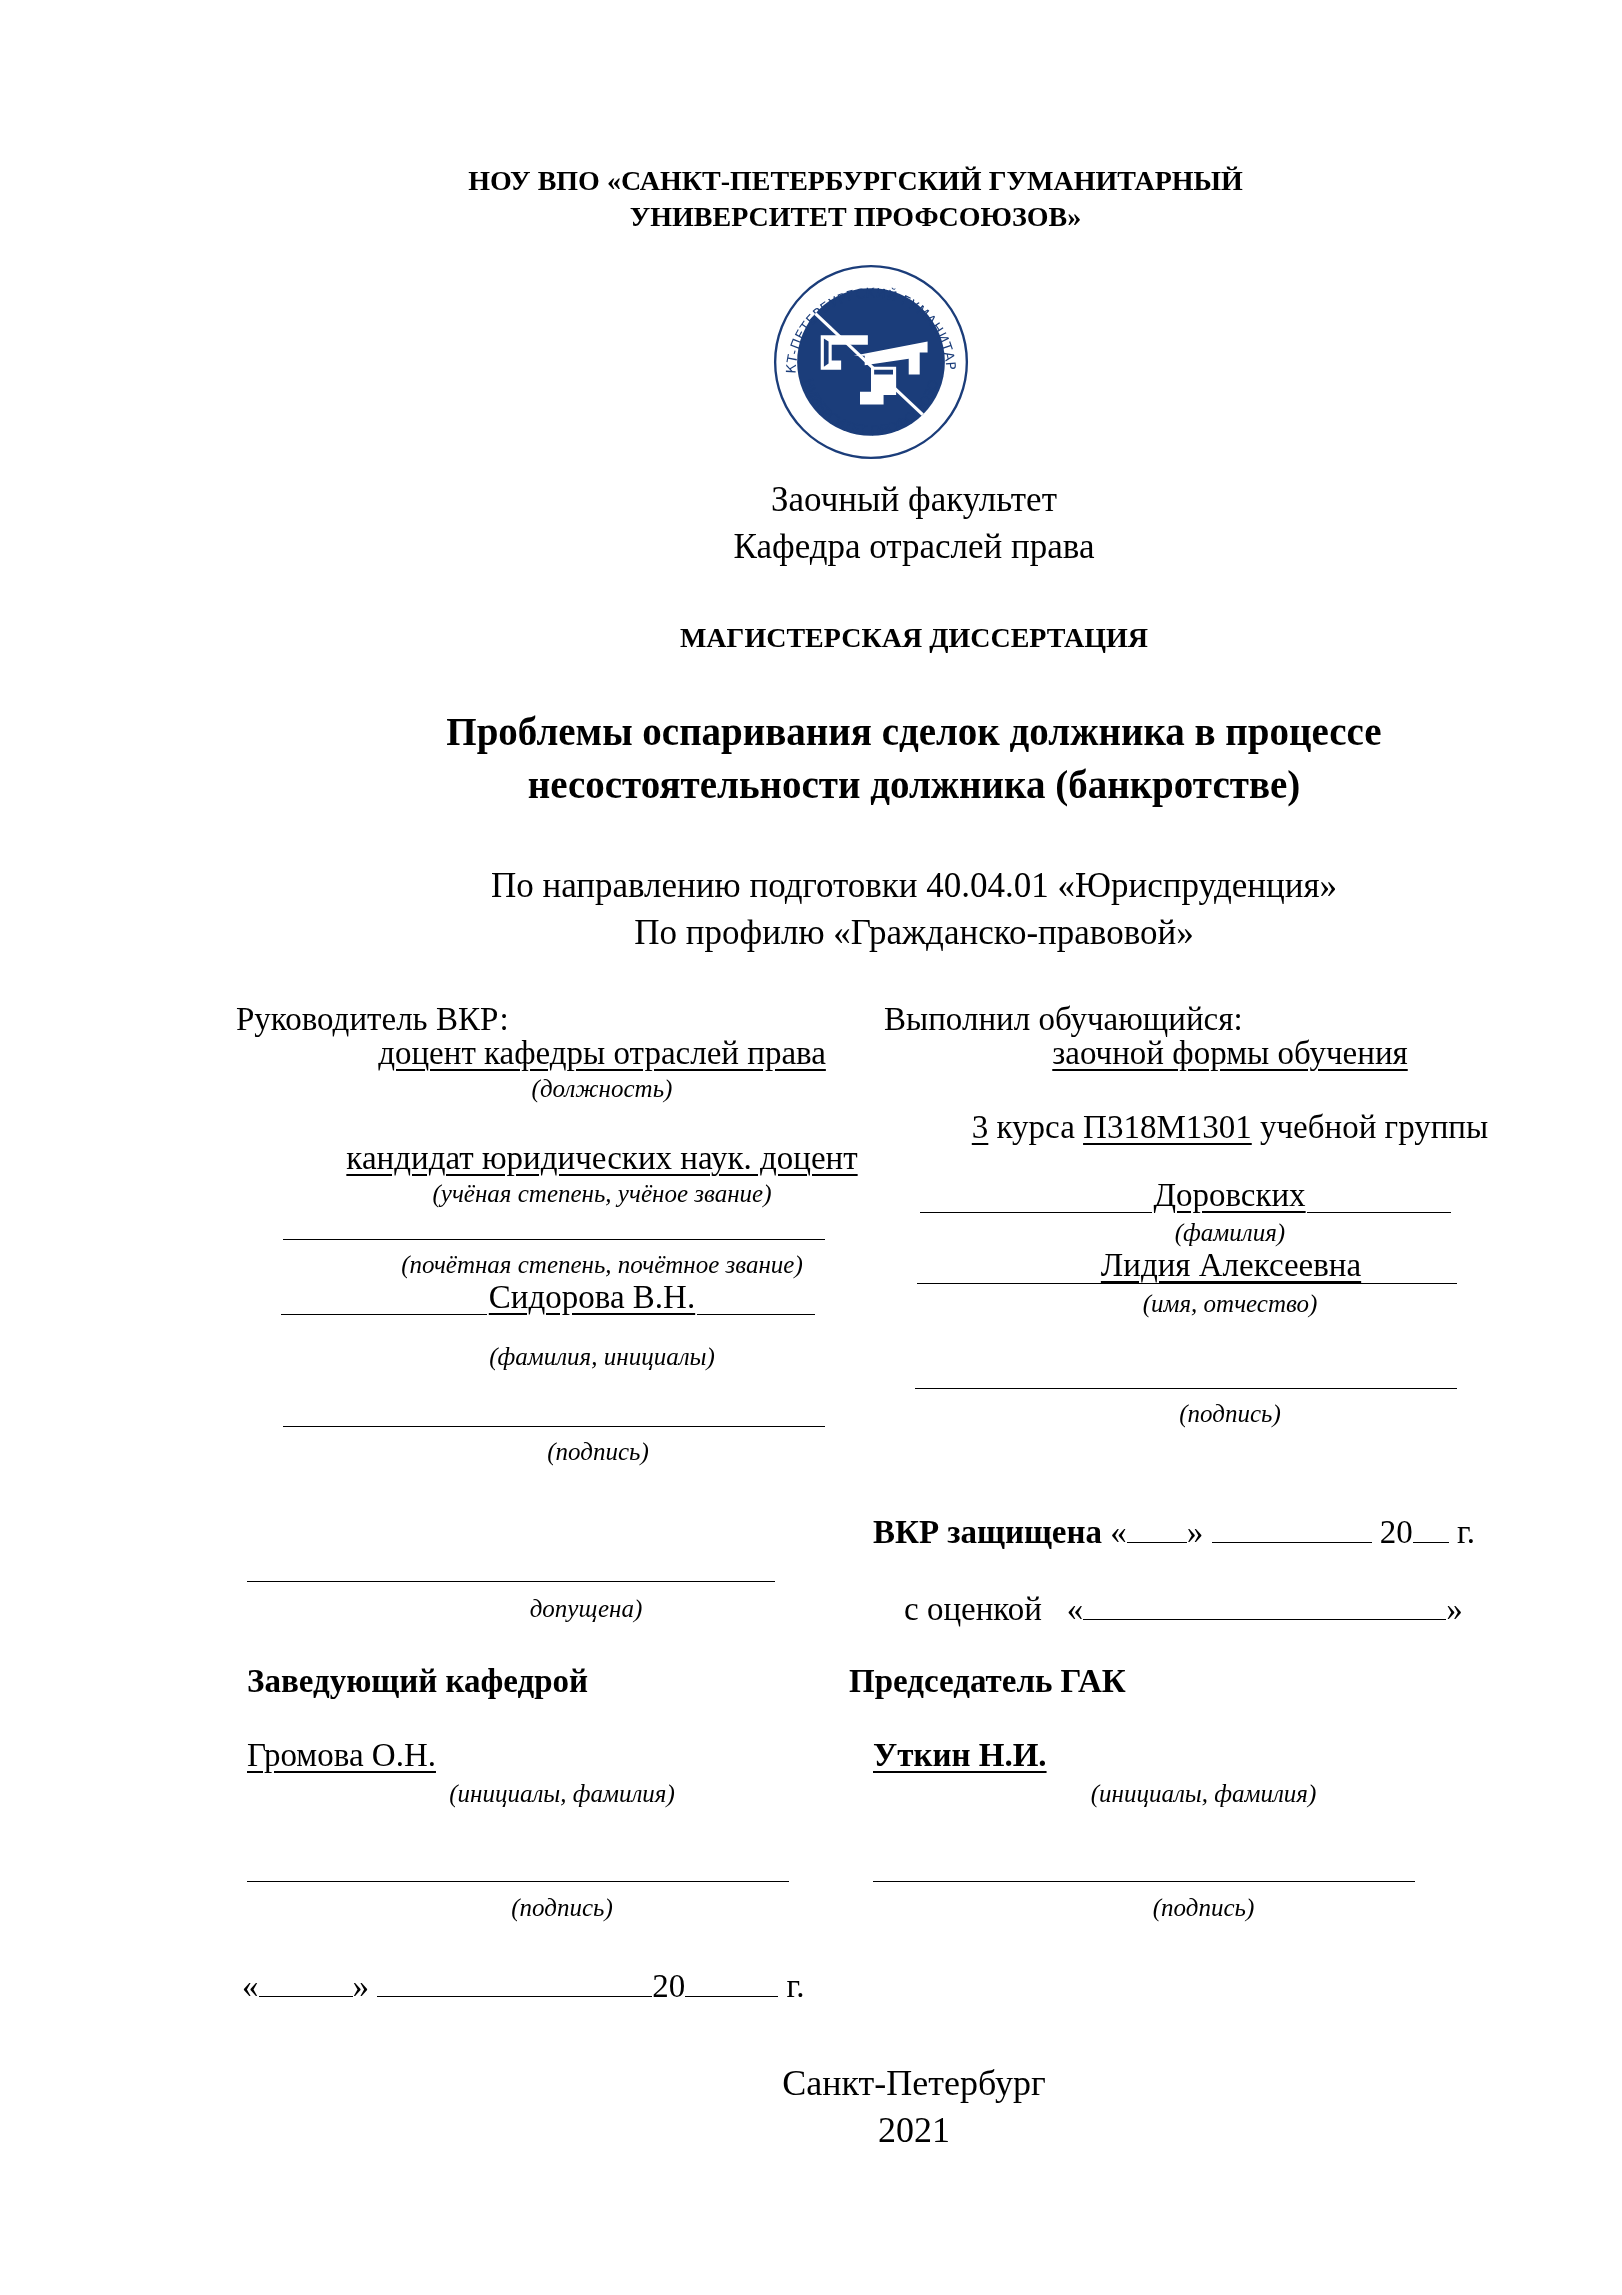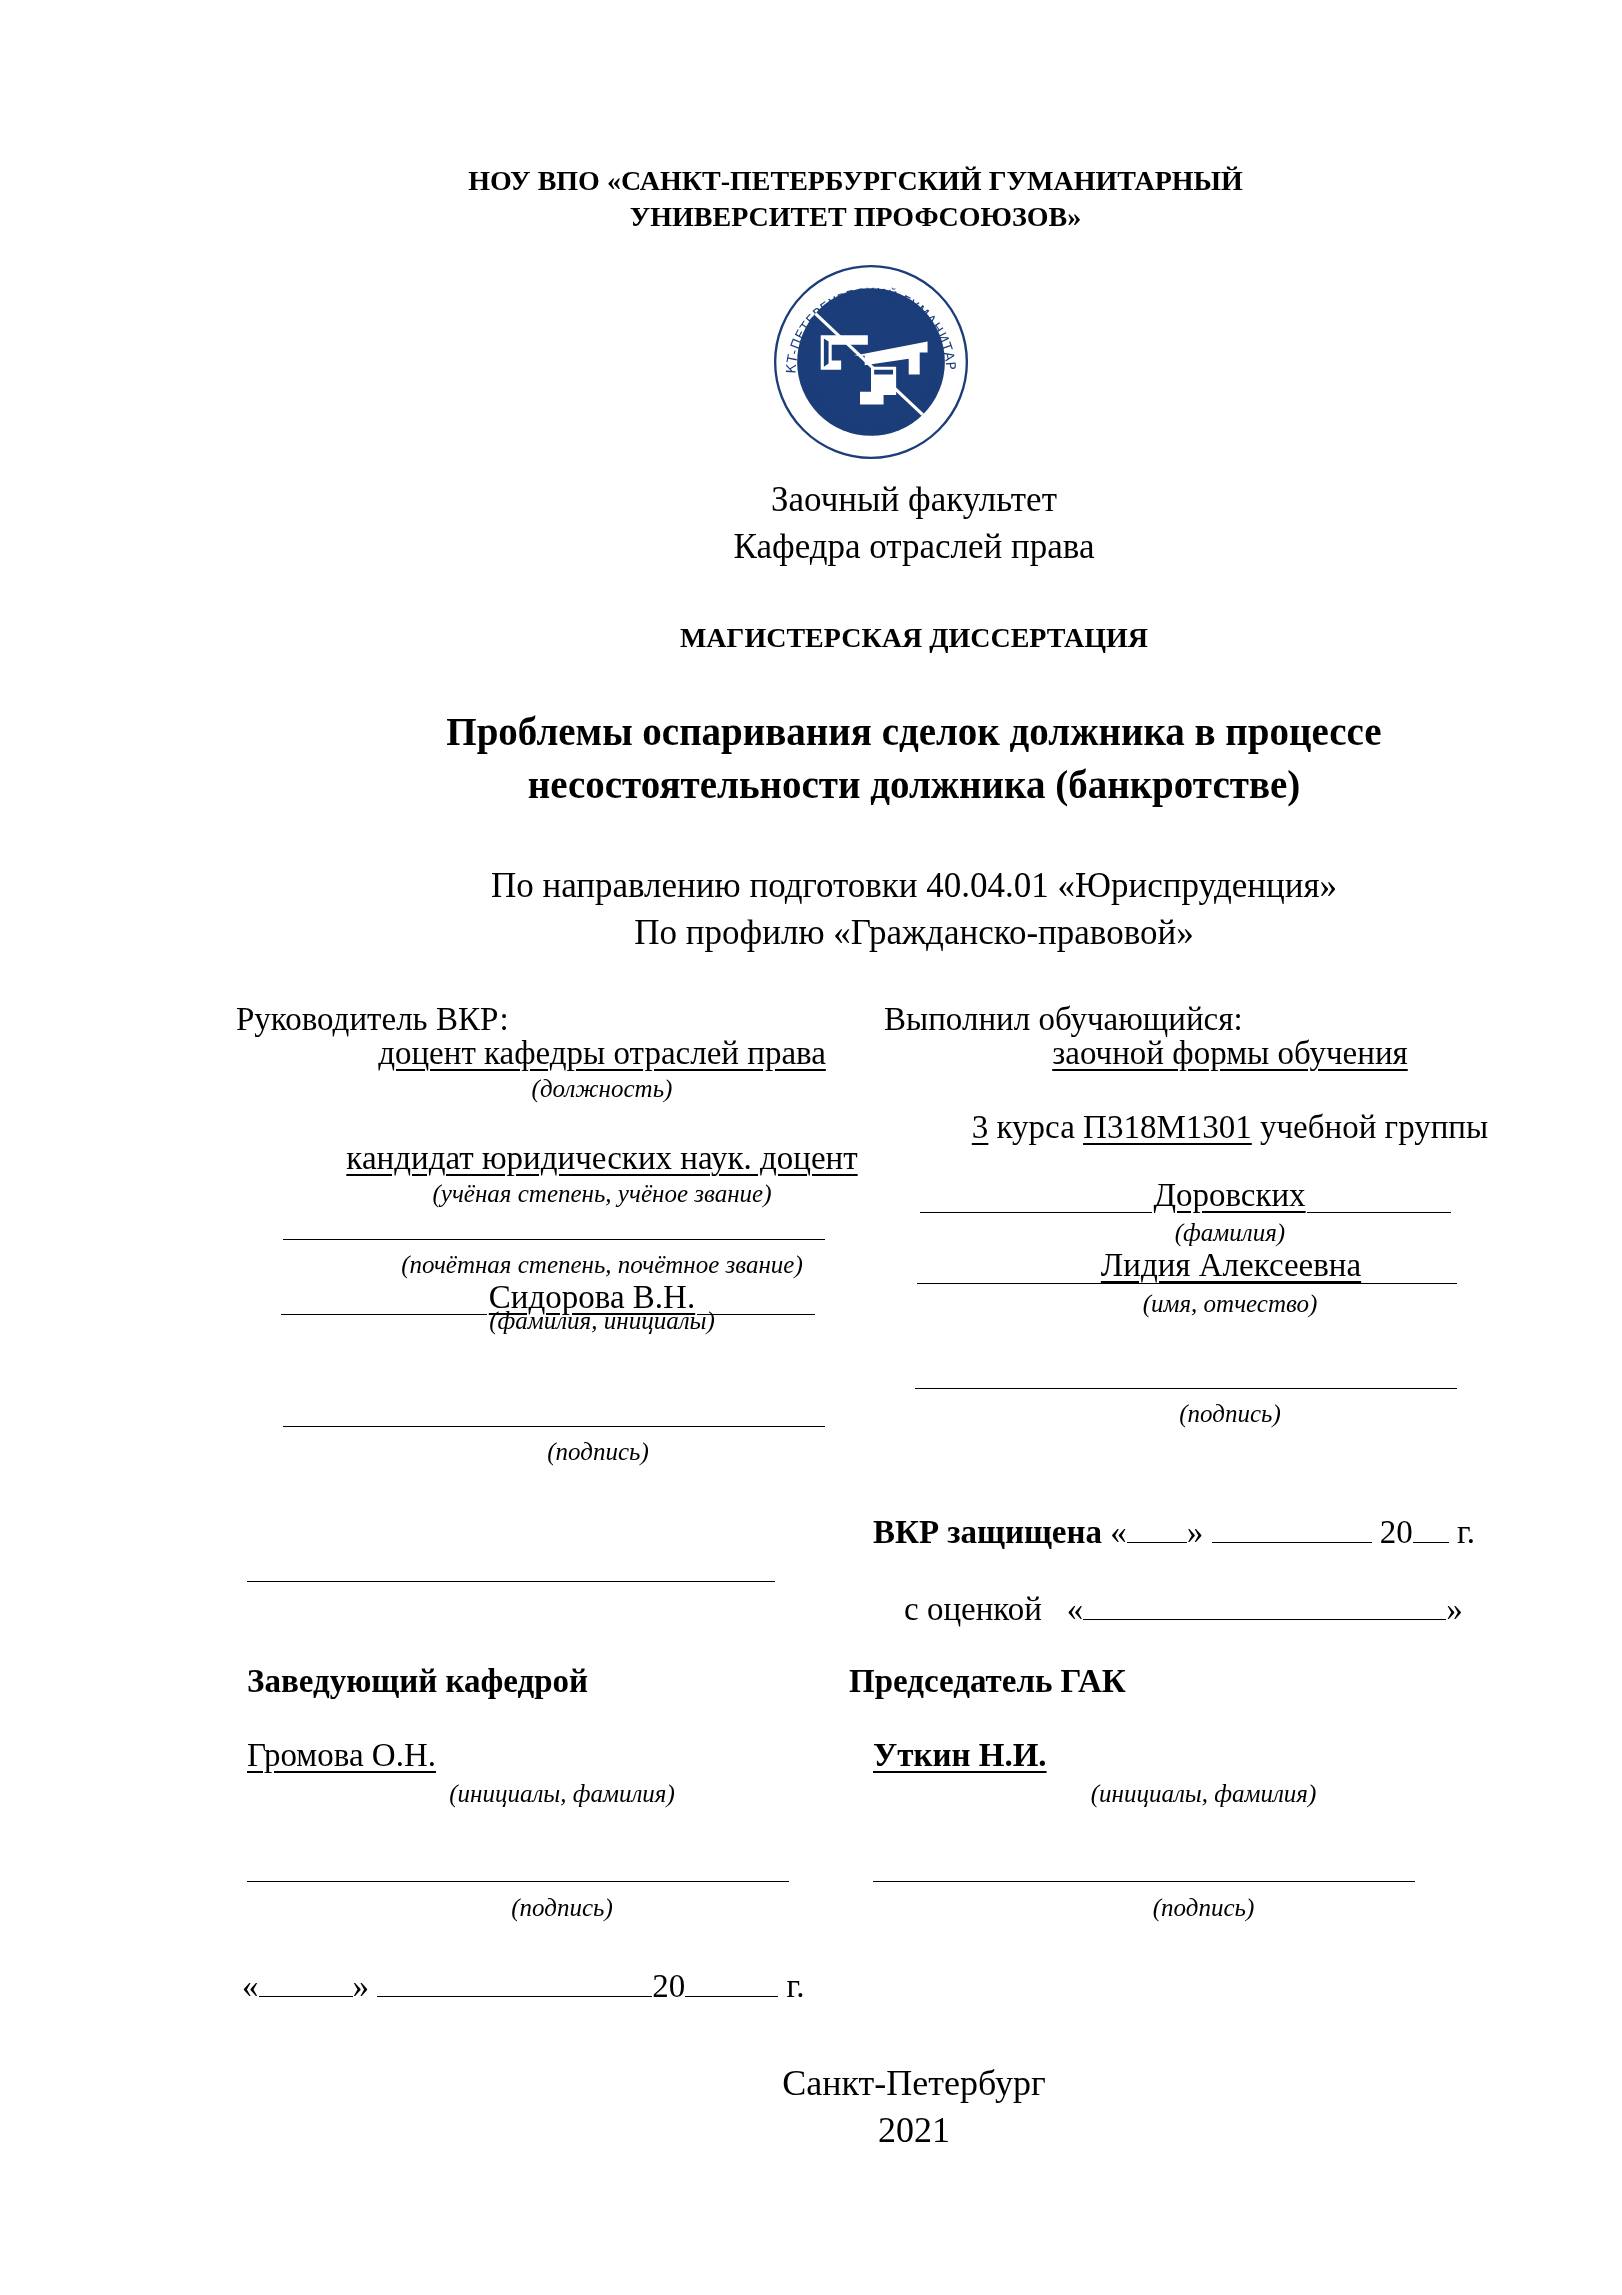--- a/index.html
+++ b/index.html
@@ -86,21 +86,21 @@
 </div>
 <div class="abs f30it center" style="left:283px; width:550px; top:1176px;">(учёная степень, учёное звание)</div>
 
 <div class="line" style="left:283px; width:542px; top:1239px;"></div>
 <div class="abs f30it center" style="left:283px; width:550px; top:1247px;">(почётная степень, почётное звание)</div>
 
 <div class="line" style="left:281px; width:534px; top:1314px;"></div>
 <div class="abs f28 center" style="left:281px; width:534px; top:1280px;">
   <span style="background:#fff; padding:0 1.6px;" class="u">Сидорова В.Н.</span>
 </div>
-<div class="abs f30it center" style="left:283px; width:550px; top:1303px;">(фамилия, инициалы)</div>
+<div class="abs f30it center" style="left:283px; width:550px; top:1339px;">(фамилия, инициалы)</div>
 
 <div class="line" style="left:283px; width:542px; top:1426px;"></div>
 <div class="abs f30it center" style="left:283px; width:542px; top:1434px;">(подпись)</div>
 
 <div class="abs f28" style="left:884px; top:1002px;">Выполнил обучающийся:</div>
 <div class="abs f28 center" style="left:911px; width:550px; top:1036px;">
   <span class="u">заочной формы обучения</span>
 </div>
 
 <div class="abs f28 center" style="left:911px; width:550px; top:1110px;">
@@ -120,20 +120,21 @@
 <div class="abs f28 center" style="left:917px; width:540px; top:1248px;">
   <span style="background:#fff; padding:0 1.6px;" class="u">Лидия Алексеевна</span>
 </div>
 <div class="abs f30it center" style="left:911px; width:550px; top:1286px;">(имя, отчество)</div>
 
 <div class="line" style="left:915px; width:542px; top:1388px;"></div>
 <div class="abs f30it center" style="left:911px; width:550px; top:1396px;">(подпись)</div>
 
 <div class="line" style="left:247px; width:528px; top:1581px;"></div>
 <div class="abs f30it center" style="left:283px; width:518px; top:1591px;">
+  <div>допущена)</div>
 </div>
 <div class="abs f28" style="left:247px; top:1664px;font-weight:bold;">Заведующий кафедрой</div>
 <div class="abs f28" style="left:247px; top:1738px;">
   <span class="u">Громова О.Н.</span>
 </div>
 <div class="abs f30it center" style="left:247px; width:542px; top:1776px;">(инициалы, фамилия)</div>
 
 <div class="line" style="left:247px; width:542px; top:1881px;"></div>
 <div class="abs f30it center" style="left:247px; width:542px; top:1890px;">(подпись)</div>
 

